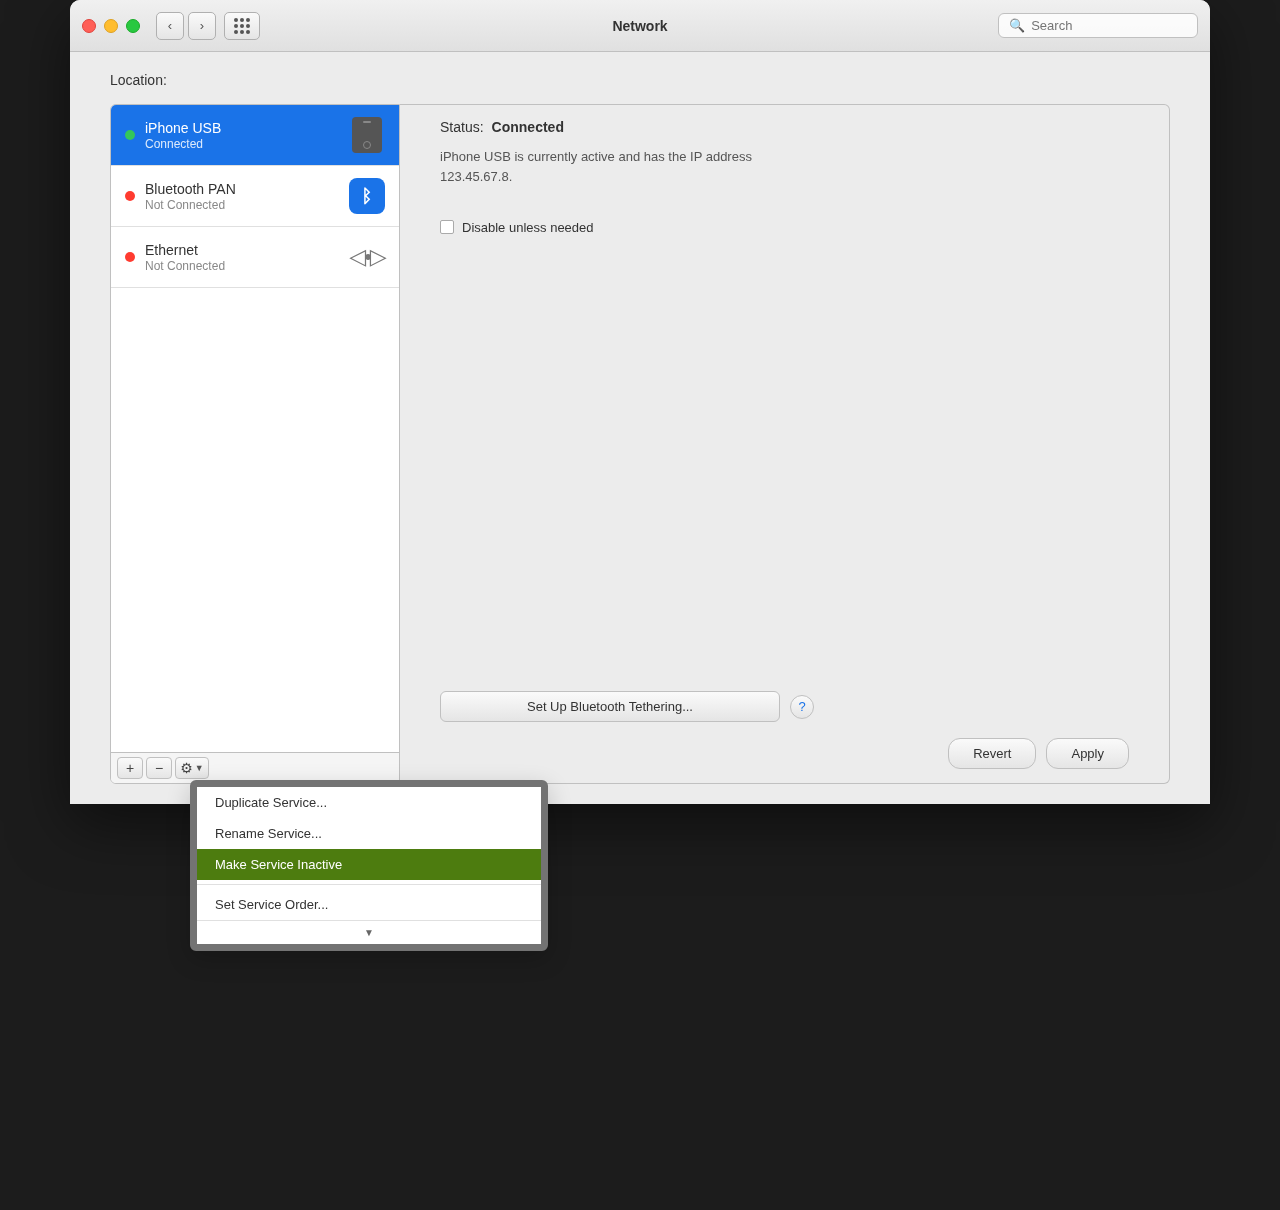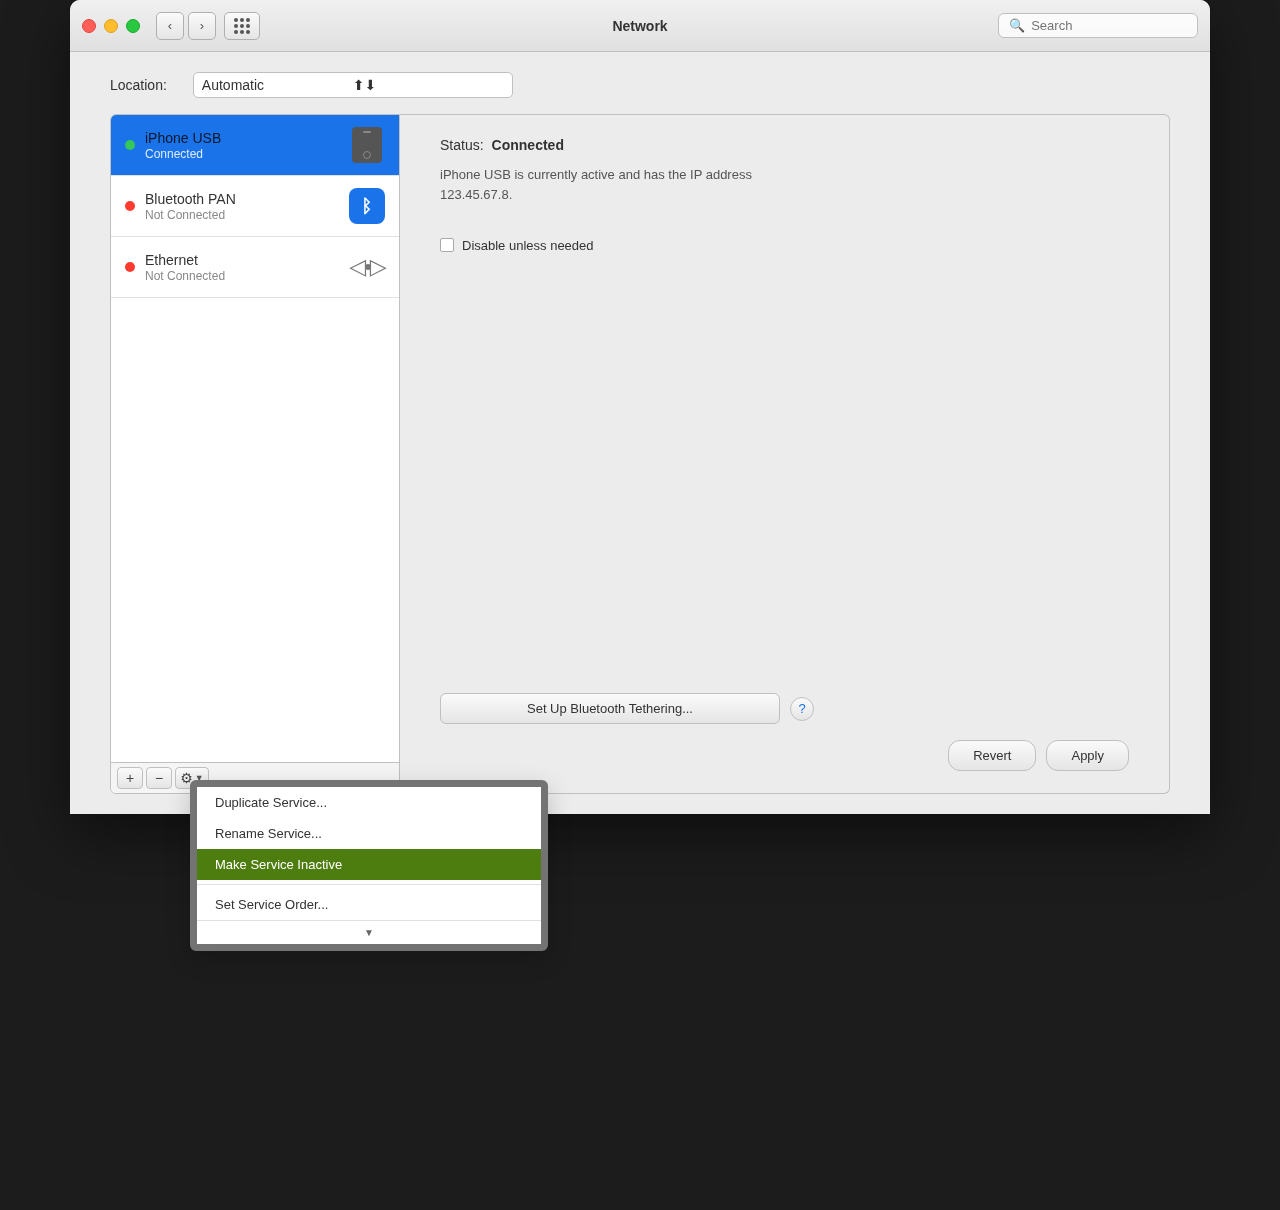--- a/index.html
+++ b/index.html
@@ -290,21 +290,21 @@
       gap: 2px;
     }
 
     
     .detail-panel {
       flex: 1;
       background: #ececec;
       border: 1px solid #c0c0c0;
       border-left: none;
       border-radius: 0 6px 6px 0;
-      padding: 22px 40px;
+      padding: 14px 40px;
       display: flex;
       flex-direction: column;
       min-height: 680px;
     }
 
     .status-row {
       display: flex;
       align-items: baseline;
       margin-bottom: 12px;
     }
@@ -606,35 +606,31 @@
       <div class="search-box">
         <span class="search-icon-char">🔍</span>
         <input type="text" placeholder="Search" style="">
       </div>
     </div>
 
     <div class="content">
 
       <div class="location-bar">
         <span class="location-label">Location:</span>
-        <div class="location-select">
-          <span>Automatic</span>
-          <span class="stepper-icon">⬆⬇</span>
-        </div>
       </div>
 
       <div class="main-panel">
 
         <div class="sidebar">
           <div class="sidebar-list">
 
             <div class="network-item selected">
               <div class="status-dot green"></div>
               <div class="item-text">
-                <div class="item-name" style="color:#0f172a;">iPhone USB</div>
+                <div class="item-name" style="color:#ffffff;">iPhone USB</div>
                 <div class="item-status" style="color:rgba(255,255,255,0.85);">Connected</div>
               </div>
               <div class="item-icon">
                 <div class="iphone-icon"></div>
               </div>
             </div>
 
             <div class="network-item">
               <div class="status-dot red"></div>
               <div class="item-text">

